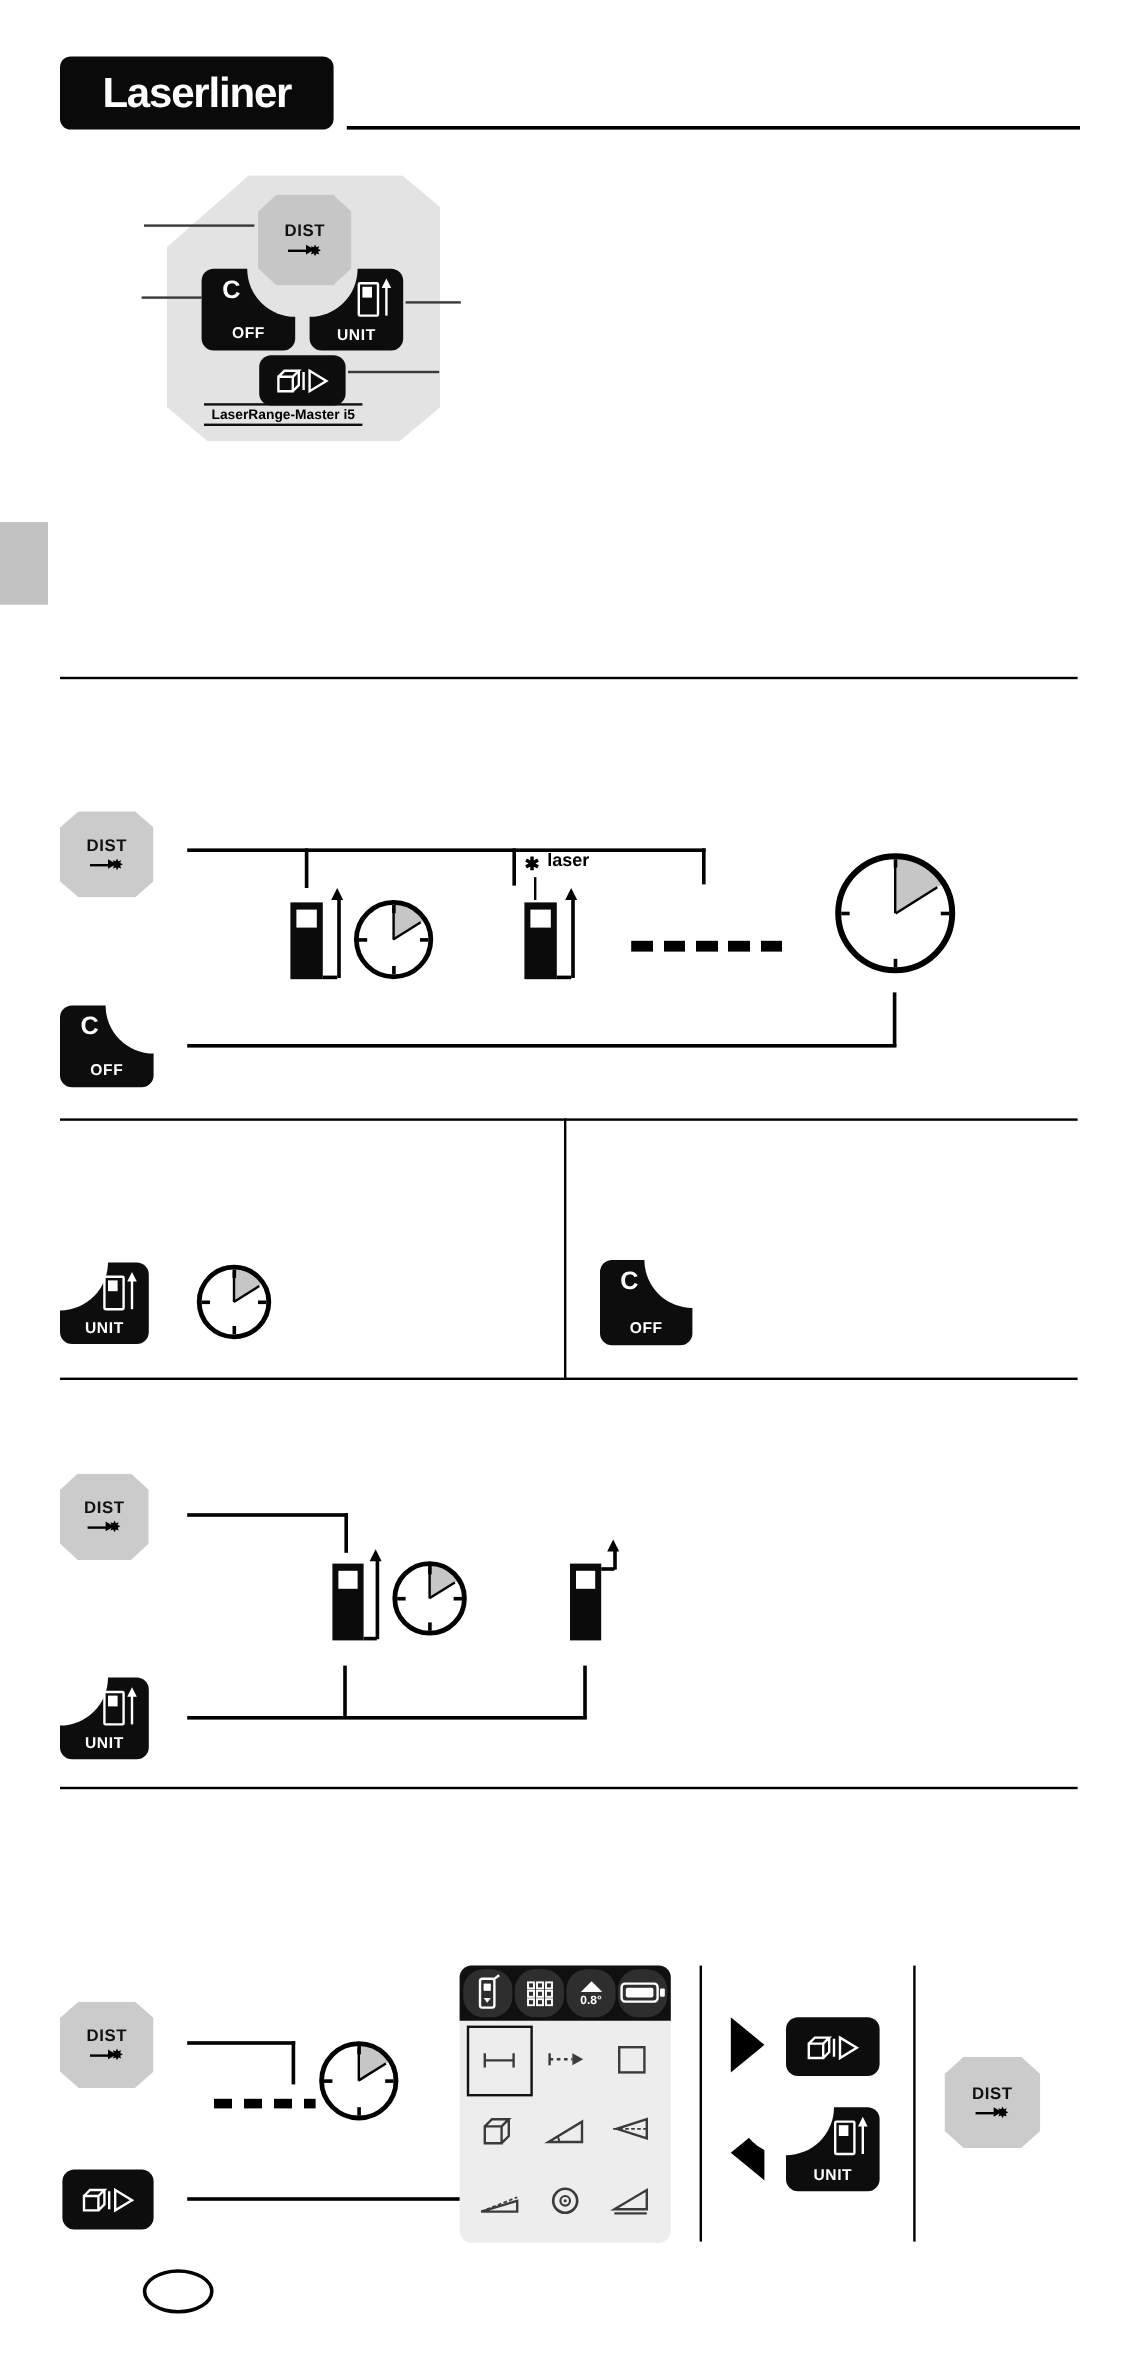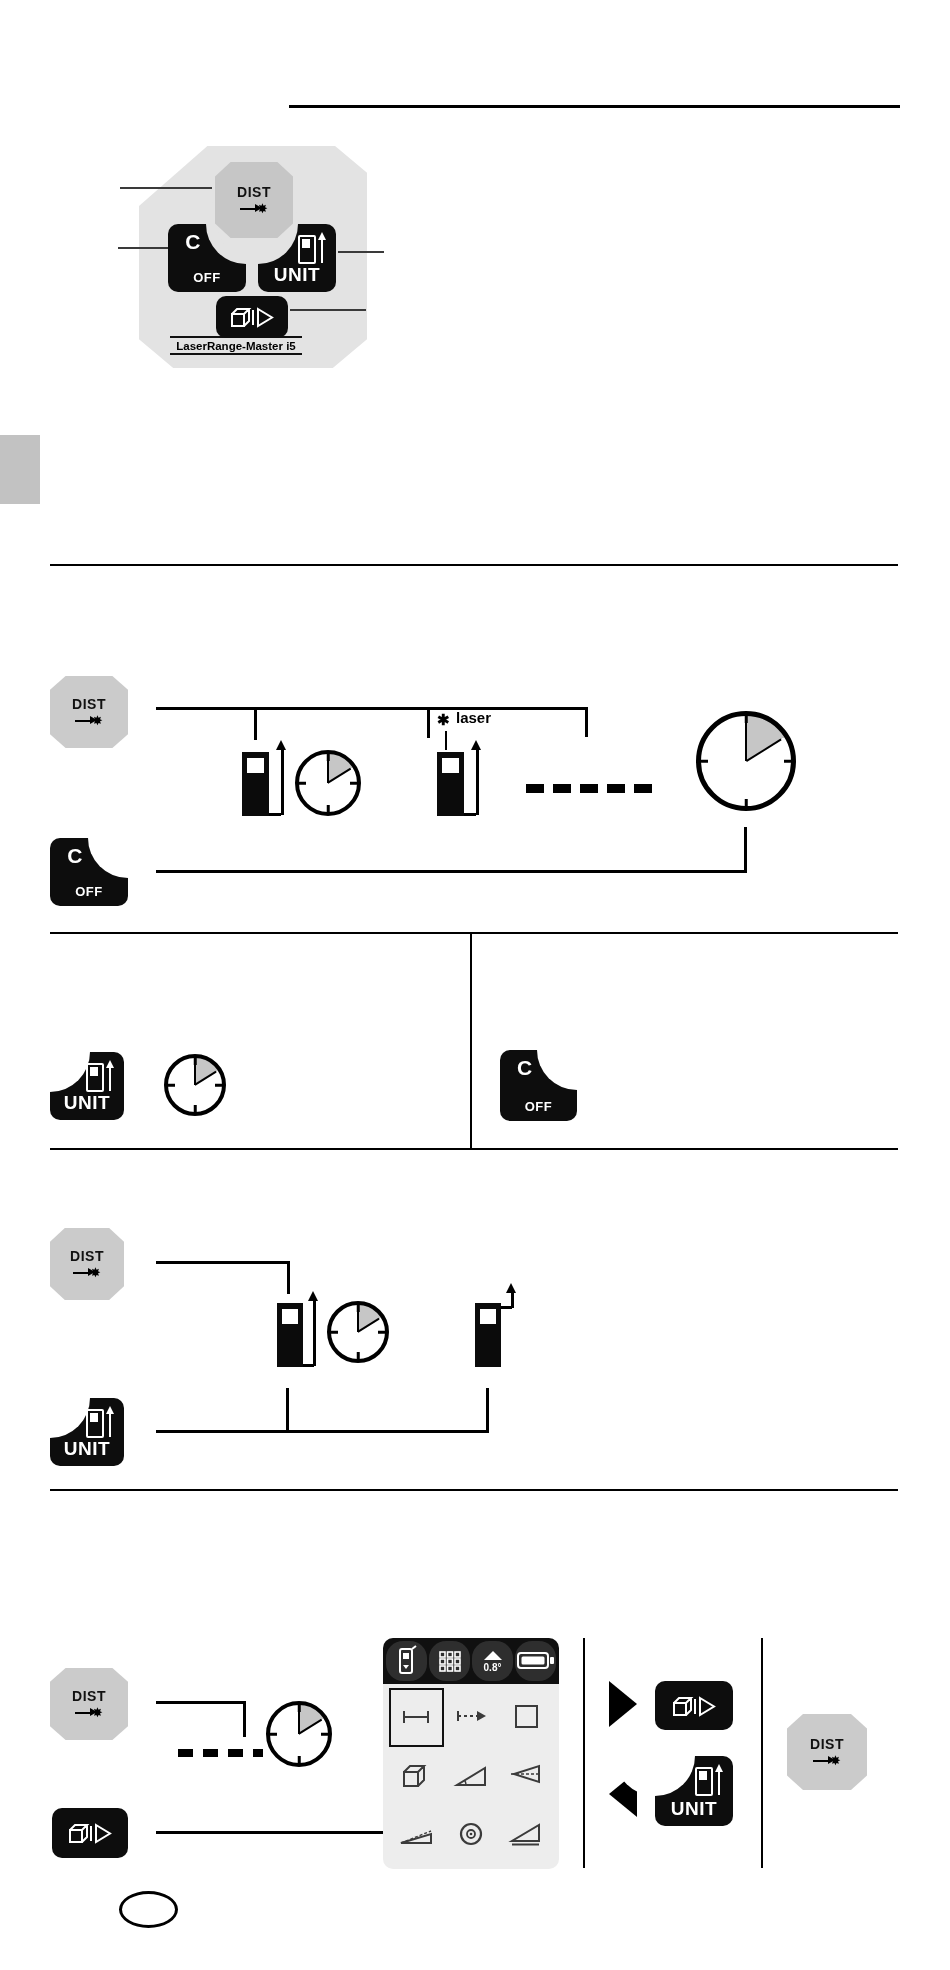--- a/index.html
+++ b/index.html
@@ -32,21 +32,21 @@
   .key{position:absolute;background:#0d0d0d;border-radius:10px;color:#fff;z-index:2;}
   .key::before{border-radius:50%;width:80px;height:80px;position:absolute;}
   .key.ntr::before{content:"";top:-40px;right:-40px;}
   .key.ntl::before{content:"";top:-40px;left:-40px;}
   .key.nw::before{background:#fff;}
   .key.ng::before{background:#e3e3e3;}
   .key .c{position:absolute;left:22%;top:9%;font-weight:bold;font-size:21px;}
   .key .off{position:absolute;bottom:7px;width:100%;text-align:center;font-weight:bold;
             font-size:13px;letter-spacing:.5px;}
   .key .unit{position:absolute;bottom:6px;width:100%;text-align:center;font-weight:bold;
-             font-size:19px;letter-spacing:.5px;}
+             font-size:13px;letter-spacing:.5px;}
   
   .uicon{position:absolute;top:8px;right:11px;width:27px;height:34px;}
   .uicon .ub{position:absolute;left:0;top:3px;width:14px;height:25px;border:2px solid #fff;border-radius:2px;}
   .uicon .uw{position:absolute;left:4px;top:7px;width:8px;height:9px;background:#fff;}
   .uicon .ustem{position:absolute;right:2px;top:7px;width:2px;height:24px;background:#fff;}
   .uicon .ustem::before{content:"";position:absolute;top:-7px;left:-3px;
         border-bottom:8px solid #fff;border-left:4px solid transparent;border-right:4px solid transparent;}
 
   
   .kmode{position:absolute;background:#0d0d0d;border-radius:10px;display:flex;
@@ -103,20 +103,23 @@
 
   .oval{position:absolute;left:119px;top:1891px;width:59px;height:37px;border:3.5px solid #000;
         border-radius:50%;box-sizing:border-box;}
   .tab{position:absolute;left:0;top:435px;width:40px;height:69px;background:#c2c2c2;}
 </style>
 </head>
 <body>
 
 <div id="page">
 
+  <div class="logo">
+    <span>Laserliner</span>
+  </div>
   <div class="ln" style="left:289px;top:105px;width:611px;height:3px"></div>
 
   <div class="pad"></div>
   <div class="kdist" style="left:215px;top:162px;width:78px;height:76px;background:#c6c6c6">
     <span class="dl">DIST</span>
     <span class="lzr">
         <i class="lline"></i>
         <i class="lstar">✸</i>
       </span>
   </div>

